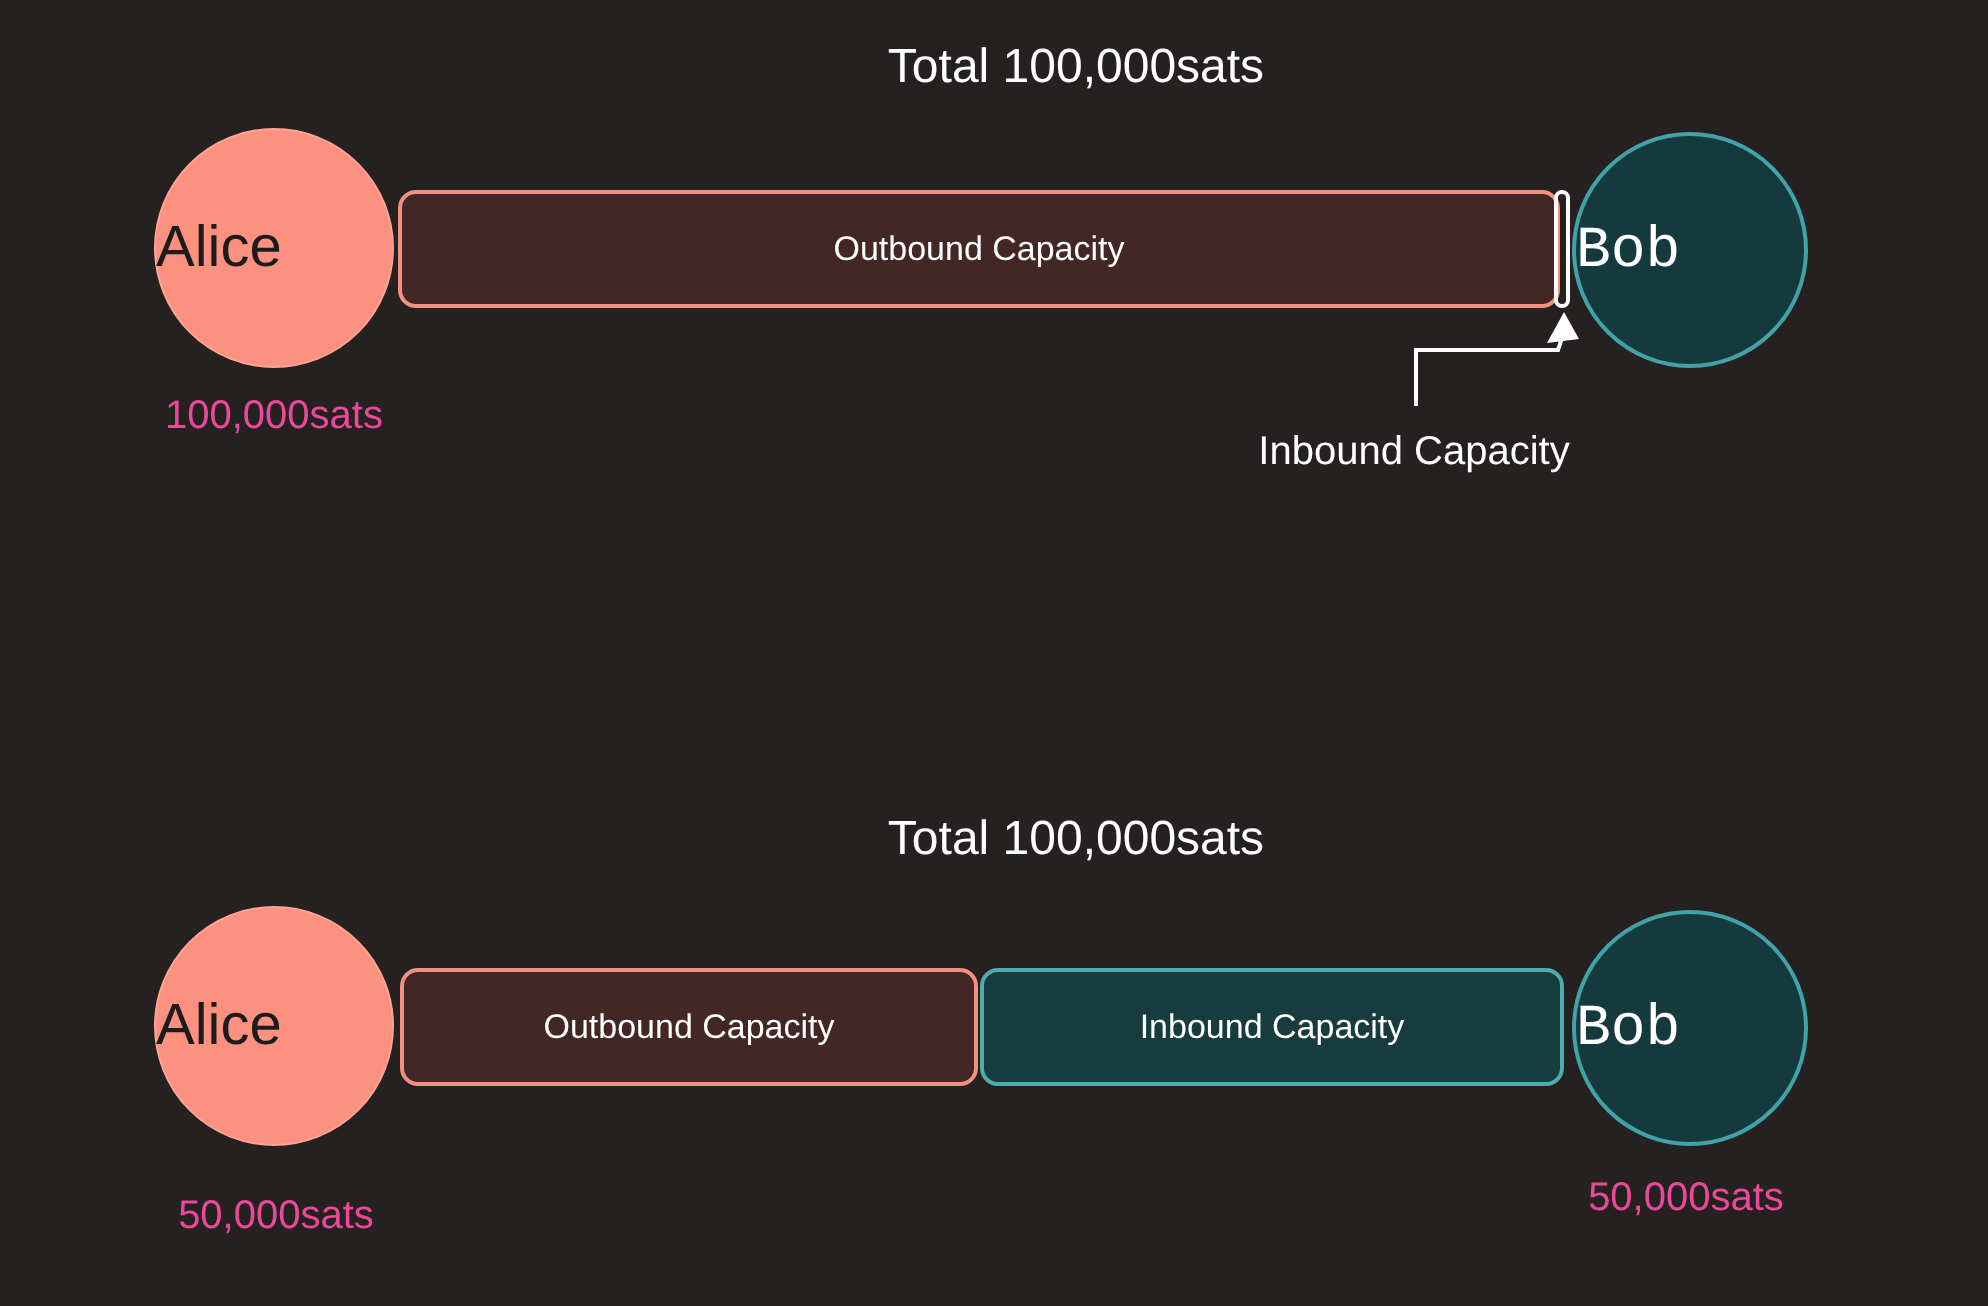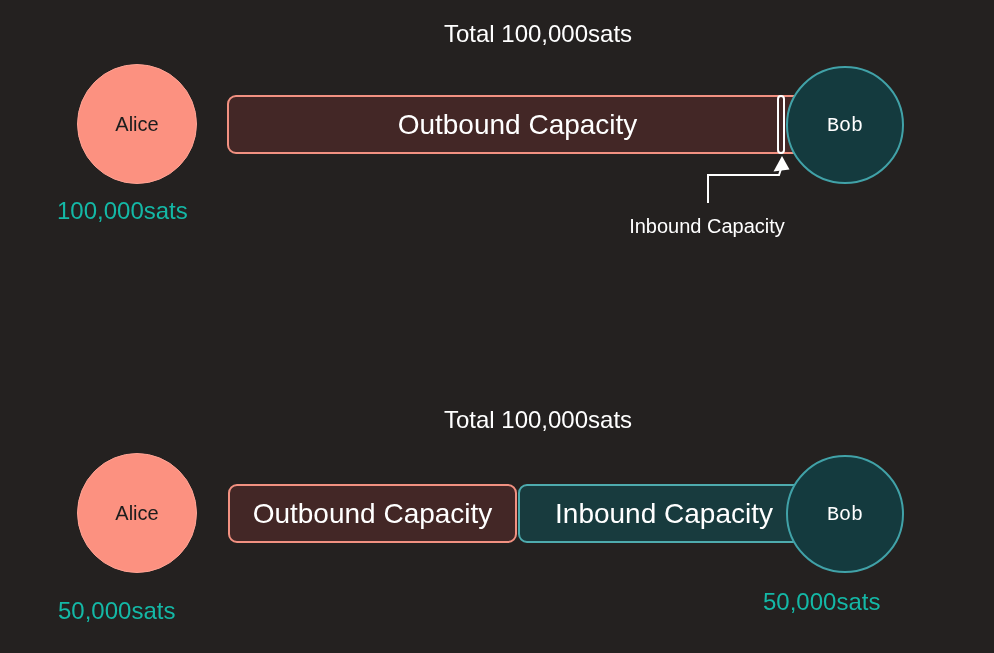--- a/index.html
+++ b/index.html
@@ -23,22 +23,22 @@
     color:#ffffff;
     font-size:24px;
     font-weight:400;
     padding-left:48px;
   }
   .node{
     position:absolute;
     border-radius:50%;
     display:flex;
     align-items:center;
-    justify-content:center;
-    font-size:20px;
+    justify-content:flex-start;
+    font-size:29px;
     box-sizing:border-box;
   }
   .node.alice{
     width:120px;height:120px;
     background:#FC9180;
     border:1px solid #FFA394;
     color:#1C1C1C;
   }
   .node.bob{
     width:118px;height:118px;
@@ -48,46 +48,45 @@
     font-family:Liberation Mono, monospace;
   }
   .cap-bar{
     position:absolute;
     height:59px;
     box-sizing:border-box;
     border-radius:9px;
     display:flex;
     align-items:center;
     justify-content:center;
-    font-size:28px;
+    font-size:17px;
     color:#ffffff;
-    margin-left:28px;
   }
   .cap-bar.outbound{
     background:#432726;
     border:2px solid #F29181;
   }
   .cap-bar.inbound{
     background:#183B3E;
     border:2px solid #4EABAE;
   }
   .zero-sliver{
     position:absolute;
     width:8px;
     height:59px;
     box-sizing:border-box;
     border:2px solid #ffffff;
     border-radius:6px;
     background:transparent;
   }
   .amount{
     position:absolute;
-    color:#14b8a6;
-    font-size:24px;
-    text-align:left;
+    color:#ec4899;
+    font-size:20px;
+    text-align:center;
     width:160px;
   }
   .pointer-label{
     position:absolute;
     color:#ffffff;
     font-size:20px;
     text-align:center;
     width:220px;
   }
   .arrow-layer{

